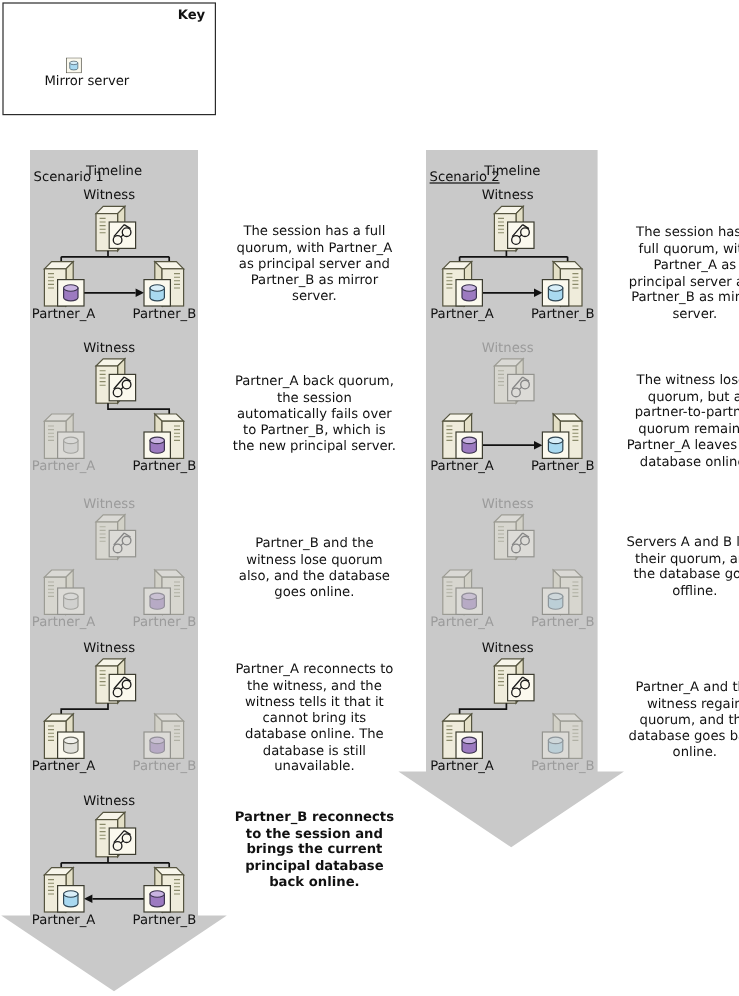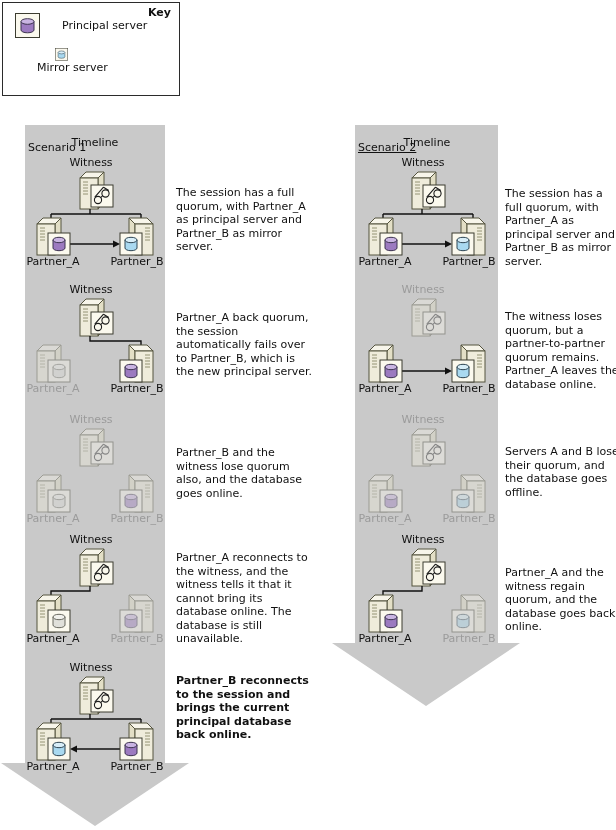--- a/index.html
+++ b/index.html
@@ -1,33 +1,33 @@
 <!DOCTYPE html>
 <html><head>
 <meta charset="utf-8">
 <style>
   html,body{margin:0;padding:0;background:#fff;}
   #canvas{position:relative;width:616px;height:830px;background:#fff;overflow:hidden;
-          font-family:"DejaVu Sans","Liberation Sans",sans-serif;color:#111;}
+          font-family:"DejaVu Sans","Liberation Sans",sans-serif;color:#111;text-align:center;}
   #bg-svg{position:absolute;left:0;top:0;z-index:0;}
   .band{fill:#c9c9c9;}
   
   .key-box{position:absolute;left:2px;top:2px;width:176px;height:92px;border:1.5px solid #2b2b2b;
            background:#fff;z-index:3;}
   .key-title{position:absolute;right:8px;top:3px;font-size:11px;font-weight:bold;}
   .key-row{position:absolute;left:12px;height:26px;display:flex;align-items:center;}
   .key-row .klabel{font-size:11px;margin-left:22px;white-space:nowrap;}
   .key-row.r1{top:9px;}
   .key-row.r2{top:45px;flex-direction:column;}
   .key-row.r3{top:76px;}
   .key-row.r3 .klabel{margin-left:8px;}
   
   .scenario-label{position:absolute;font-size:11px;z-index:2;white-space:nowrap;margin-top:36px;}
   .timeline-label{position:absolute;font-size:11px;z-index:2;white-space:nowrap;transform:translateX(-50%);}
-  .desc{position:absolute;font-size:11px;line-height:13.5px;z-index:2;}
+  .desc{position:absolute;font-size:11px;line-height:13.5px;z-index:2;margin-left:16px;}
   
   .stage{position:absolute;z-index:2;overflow:visible;}
   svg text{font-family:"DejaVu Sans","Liberation Sans",sans-serif;font-size:11px;fill:#111;}
   svg text.dim{fill:#9b9b9b;}
   .faded{opacity:.38;}
   .tw-top{fill:#f7f5ea;stroke:#55543f;stroke-width:1;}
   .tw-side{fill:#e3dfc6;stroke:#55543f;stroke-width:1;}
   .tw-front{fill:#efecdb;stroke:#55543f;stroke-width:1;}
   .tw-vents{stroke:#8a8a6a;stroke-width:.9;fill:none;}
   .badge{fill:#fbf9ee;stroke:#3c3c30;stroke-width:1;}
@@ -48,30 +48,20 @@
 
 <div id="canvas">
 
   <svg id="bg-svg" width="616" height="830">
     <path id="band-0" class="band" d="M25 125 H165 V763 H189 L95 826 L1 763 H25 Z"></path>
     <path id="band-1" class="band" d="M355 125 H498 V643 H520 L426 706 L332 643 H355 Z"></path>
   </svg>
 
   <div class="key-box">
     <div class="key-title">Key</div>
-    <div class="key-row r1">
-      <svg width="25" height="25" viewBox="0 0 25 25">
-        <rect x="0.5" y="0.5" width="24" height="24" class="badge"></rect>
-        <g class="db-principal">
-          <path class="cyl-body" d="M6,8.5 v8.5 a6.5,2.8 0 0 0 13,0 v-8.5 z"></path>
-          <ellipse class="cyl-top" cx="12.5" cy="8.5" rx="6.5" ry="2.8"></ellipse>
-        </g>
-      </svg>
-      <span class="klabel">Principal server</span>
-    </div>
     <div class="key-row r2">
       <svg width="25" height="25" viewBox="0 0 25 25">
         <rect x="0.5" y="0.5" width="24" height="24" class="badge"></rect>
         <g class="db-mirror">
           <path class="cyl-body" d="M6,8.5 v8.5 a6.5,2.8 0 0 0 13,0 v-8.5 z"></path>
           <ellipse class="cyl-top" cx="12.5" cy="8.5" rx="6.5" ry="2.8"></ellipse>
         </g>
       </svg>
       <span class="klabel">Mirror server</span>
     </div>

